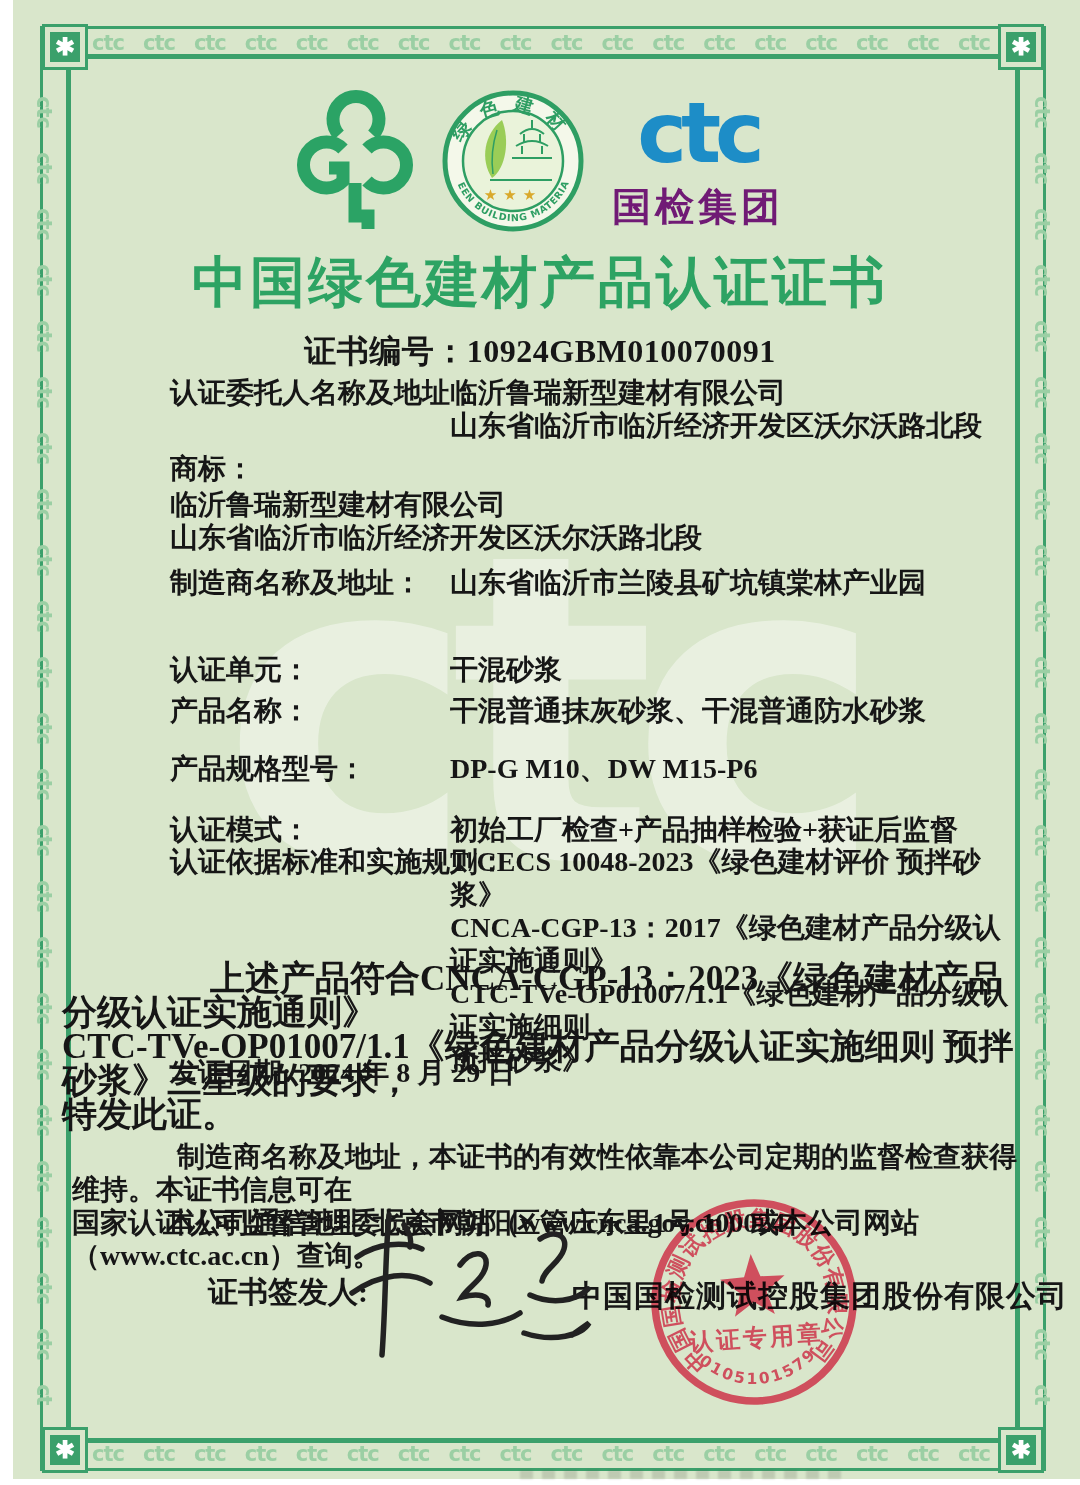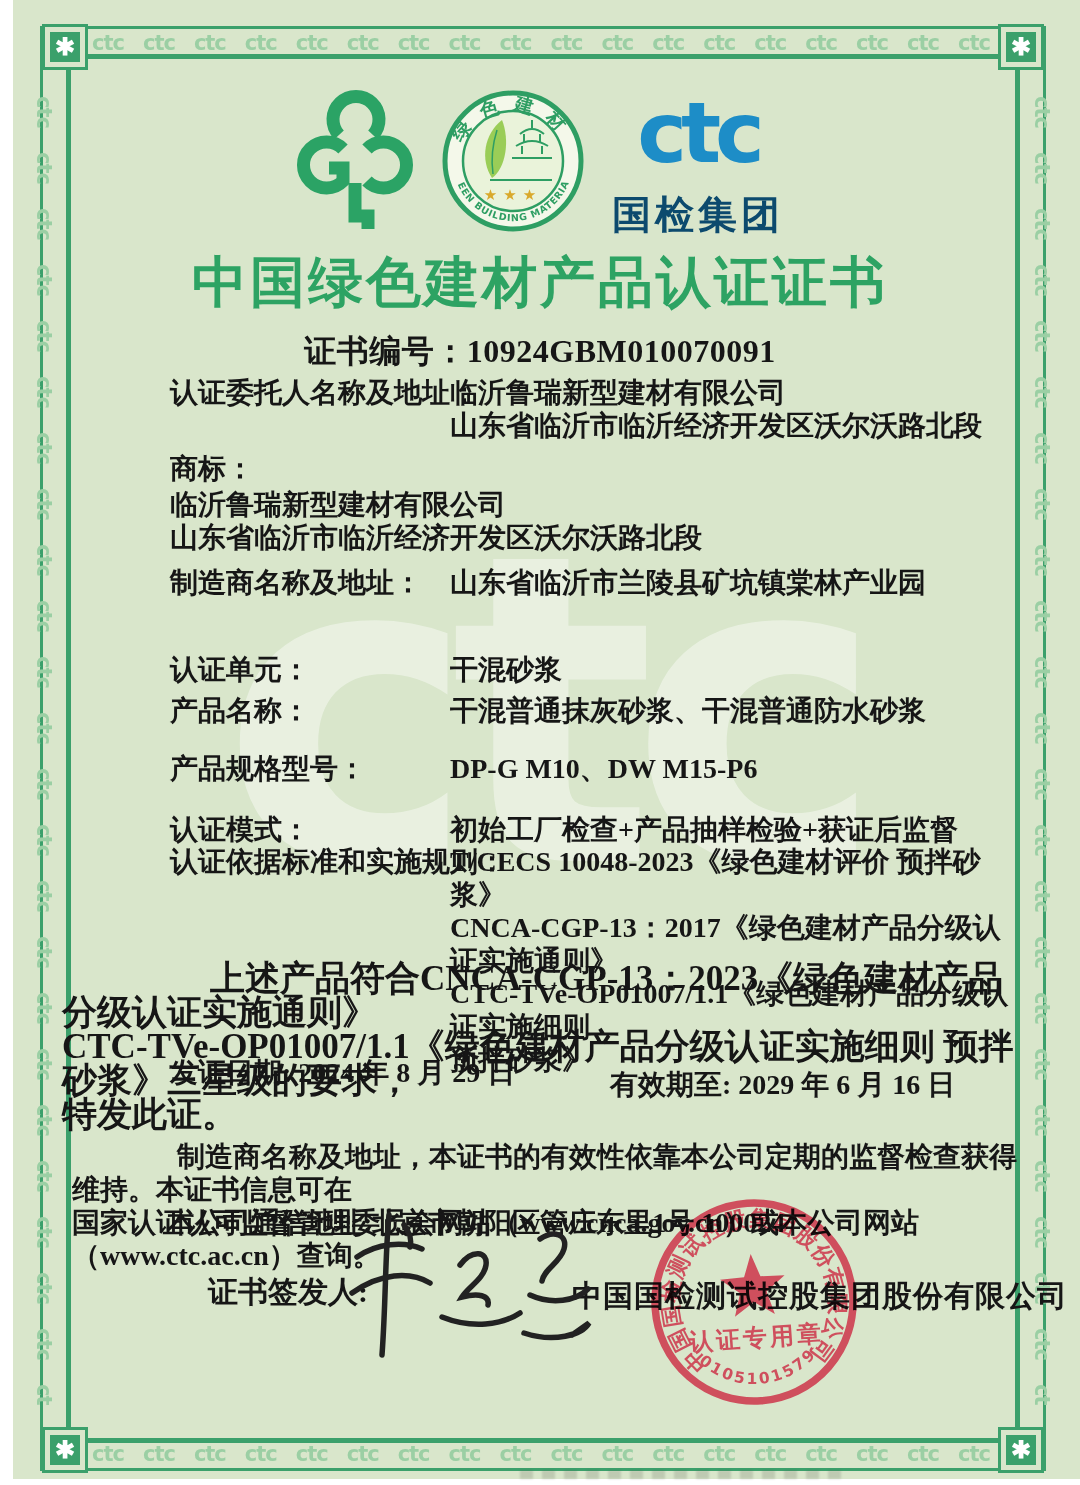--- a/index.html
+++ b/index.html
@@ -34,21 +34,21 @@
              color:#ffffff;opacity:.42;letter-spacing:-26px;pointer-events:none;}
 
   .content{position:absolute;inset:0;z-index:5;}
 
   
   .logos{position:absolute;top:88px;left:0;right:0;display:flex;justify-content:center;
          align-items:flex-start;gap:26px;}
   .ctc-logo{margin-top:6px;text-align:center;}
   .ctc-word{font-family:"DejaVu Sans",sans-serif;font-weight:800;font-size:84px;line-height:.95;
             color:#1d8dc7;letter-spacing:-6px;}
-  .ctc-sub{margin-top:14px;font-weight:700;font-size:39px;color:#0c4a6e;letter-spacing:4px;}
+  .ctc-sub{margin-top:6px;font-weight:700;font-size:39px;color:#701a75;letter-spacing:4px;}
 
   .title{position:absolute;top:246px;left:0;right:0;text-align:center;font-weight:700;
          font-size:55px;color:#2da363;letter-spacing:3px;}
   .certline{position:absolute;top:330px;left:0;right:0;text-align:center;font-weight:700;
             font-size:32px;letter-spacing:.5px;}
 
   
   .field{position:absolute;left:170px;right:60px;display:flex;font-size:28px;line-height:33px;font-weight:700;}
   .flabel{width:280px;flex:none;white-space:nowrap;}
   .fvalue{flex:1;}
@@ -295,21 +295,20 @@
           </div>
         </div>
 
       <div id="statement" class="statement">
           <div class="sline first">上述产品符合CNCA-CGP-13：2023《绿色建材产品分级认证实施通则》</div>
           <div class="sline">CTC-TVe-OP01007/1.1《绿色建材产品分级认证实施细则 预拌砂浆》三星级的要求，</div>
           <div class="sline">特发此证。</div>
         </div>
 
       <div class="daterow d-issue"><span>发证日期:</span> <span>2024 年 8 月 29 日</span></div>
-      <div class="daterow d-valid"><span>有效期至:</span> <span>2029 年 6 月 16 日</span></div>
 
       <div id="notice" class="notice">
           <div class="nline first">制造商名称及地址，本证书的有效性依靠本公司定期的监督检查获得维持。本证书信息可在</div>
           <div class="nline">国家认证认可监督管理委员会网站（www.cnca.gov.cn）或本公司网站（www.ctc.ac.cn）查询。</div>
         </div>
       <div class="address">本公司通信地址:北京市朝阳区管庄东里1号  100024</div>
 
       <div class="signer-label">证书签发人:</div>
       <div class="company">中国国检测试控股集团股份有限公司</div>
 

